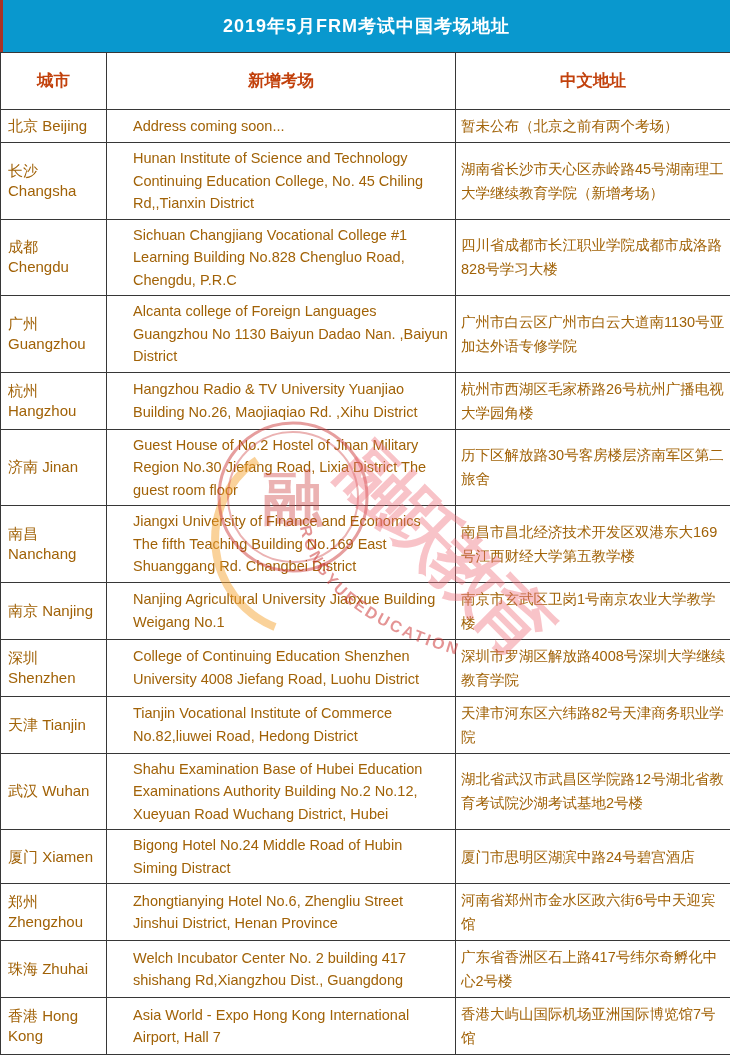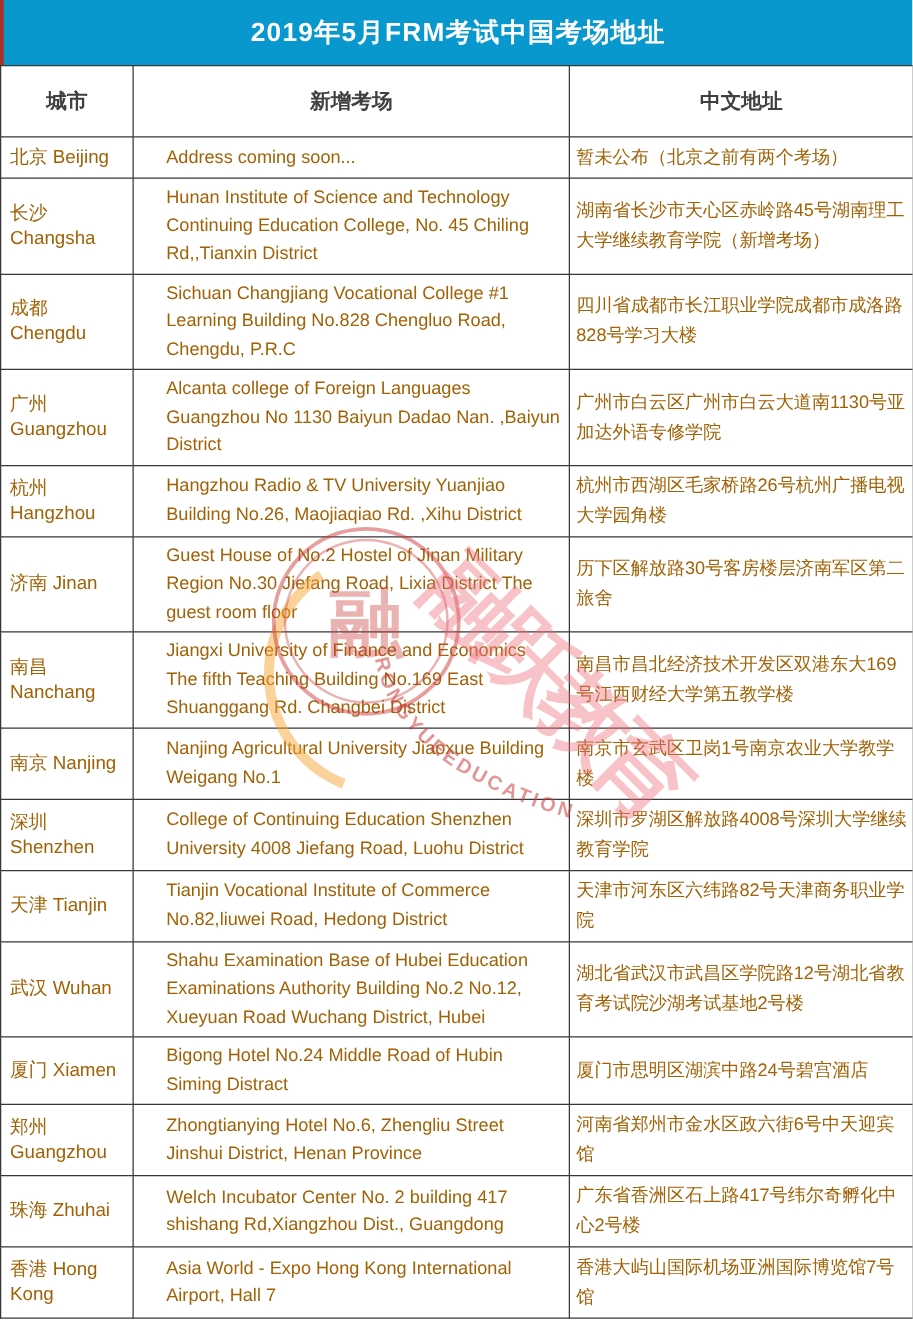--- a/index.html
+++ b/index.html
@@ -16,39 +16,39 @@
   }
   .page {
     position: relative;
     width: 730px;
   }
   .title-bar {
     height: 52px;
     background: #0998ce;
     border-left: 3px solid #a93226;
     color: #ffffff;
-    font-size: 21px;
+    font-size: 18px;
     font-weight: bold;
     letter-spacing: 1px;
     display: flex;
     align-items: center;
     justify-content: center;
   }
   table.venues {
     width: 730px;
     border-collapse: collapse;
     table-layout: fixed;
   }
   table.venues th, table.venues td {
     border: 1px solid #373737;
     overflow: hidden;
   }
   table.venues th {
     height: 54px;
-    color: #404040;
+    color: #c2410c;
     font-size: 16.5px;
     font-weight: bold;
     text-align: center;
     background: #ffffff;
   }
   table.venues td {
     color: #a16207;
     vertical-align: middle;
     background: transparent;
   }
@@ -167,21 +167,21 @@
     <td class="cn">湖北省武汉市武昌区学院路12号湖北省教育考试院沙湖考试基地2号楼</td>
   </tr>
 
   <tr>
     <td class="city">厦门 Xiamen</td>
     <td class="en">Bigong Hotel No.24 Middle Road of Hubin Siming Distract</td>
     <td class="cn">厦门市思明区湖滨中路24号碧宫酒店</td>
   </tr>
 
   <tr>
-    <td class="city">郑州 Guangzhou</td>
+    <td class="city">郑州 Zhengzhou</td>
     <td class="en">Zhongtianying Hotel No.6, Zhengliu Street Jinshui District, Henan Province</td>
     <td class="cn">河南省郑州市金水区政六街6号中天迎宾馆</td>
   </tr>
 
   <tr>
     <td class="city">珠海 Zhuhai</td>
     <td class="en">Welch Incubator Center No. 2 building 417 shishang Rd,Xiangzhou Dist., Guangdong</td>
     <td class="cn">广东省香洲区石上路417号纬尔奇孵化中心2号楼</td>
   </tr>
 

